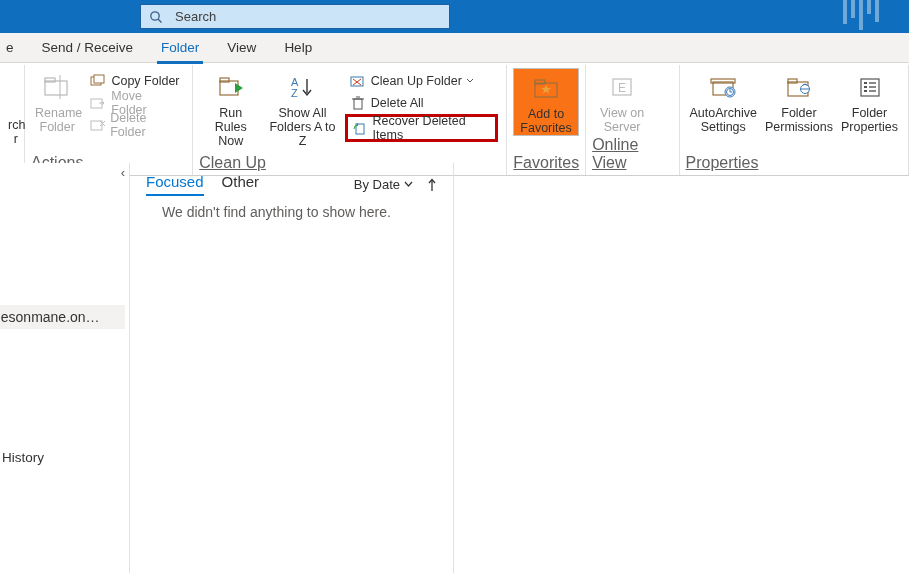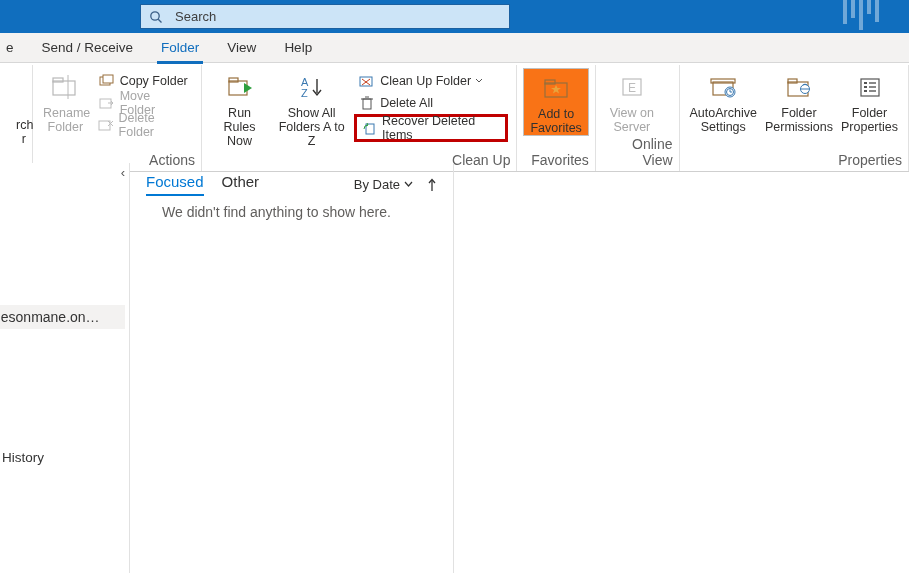--- a/index.html
+++ b/index.html
@@ -1,40 +1,40 @@
 <!DOCTYPE html>
 <html><head>
   <meta charset="utf-8">
   <style>
     * { margin: 0; padding: 0; box-sizing: border-box; font-family: "Segoe UI", sans-serif; }
     body { width: 909px; height: 573px; background: #fff; overflow: hidden; position: relative; }
 
     .title-bar { height: 33px; background: #106ebe; display: flex; align-items: center; padding-left: 140px; }
-    .search-box { width: 370px; height: 25px; background: #cce4f7; border: 1px solid #1b60a0; display: flex; align-items: center; padding: 0 8px; }
+    .search-box { width: 310px; height: 25px; background: #cce4f7; border: 1px solid #1b60a0; display: flex; align-items: center; padding: 0 8px; }
     .search-box svg { flex-shrink: 0; }
     .search-placeholder { font-size: 13px; color: #404040; margin-left: 12px; }
     .title-decor { position: absolute; right: 30px; top: 0; height: 33px; display:flex; gap:4px; align-items:flex-start; opacity:0.4;}
     .title-decor span { width:4px; background:#fff; display:inline-block;}
     .title-decor span:nth-child(1){height:24px;}
     .title-decor span:nth-child(2){height:18px;}
     .title-decor span:nth-child(3){height:30px;}
     .title-decor span:nth-child(4){height:14px;}
     .title-decor span:nth-child(5){height:22px;}
 
     .tab-bar { height: 30px; background: #f3f2f1; display: flex; align-items: center; border-bottom: 1px solid #d7d7d7; padding-left: 4px;}
     .tab-item { padding: 0 14px; height: 30px; display: flex; align-items: center; font-size: 13.5px; color: #333; cursor: pointer; position: relative; }
     .tab-item.partial { padding-left:2px; padding-right:14px;}
     .tab-item.active { color: #106ebe; font-weight: 500; }
     .tab-item.active::after { content: ''; position: absolute; bottom: -1px; left: 10px; right: 10px; height: 2.5px; background: #106ebe; }
 
     .ribbon { padding: 2px 0 0 0; display: flex; border-bottom: 1px solid #cfcfcf; background: #fff; }
 
     .ribbon-group { padding: 3px 6px 2px; border-right: 1px solid #e1e1e1; display: flex; flex-direction: column; }
     .ribbon-group-body { display: flex; flex: 1; align-items:flex-start; }
-    .ribbon-group-label { font-size: 14px; color: #606060; text-align: right; padding: 2px 0 1px; }
+    .ribbon-group-label { font-size: 16px; color: #606060; text-align: left; padding: 2px 0 1px; text-decoration: underline; }
 
     .partial-btn { width: 10px; padding-top:50px;}
     .partial-btn div{ font-size:12.5px; color:#323130; text-align:right; line-height:14px; }
 
     .big-btn { text-align: center; padding: 2px 4px 0; cursor: pointer; min-width: 48px;}
     .big-btn.disabled { color: #a6a6a6; cursor: default; }
     .big-btn-icon { height: 34px; display: flex; align-items: center; justify-content: center; margin-bottom: 2px;}
     .big-btn-label { font-size: 12.5px; line-height: 14px; color: #323130;}
     .big-btn.disabled .big-btn-label { color: #a6a6a6; }
 
@@ -85,21 +85,21 @@
 <div class="tab-bar">
   <div class="tab-item partial">e</div>
   <div class="tab-item">Send / Receive</div>
   <div class="tab-item active">Folder</div>
   <div class="tab-item">View</div>
   <div class="tab-item">Help</div>
 </div>
 
 <div class="ribbon">
 
-  <div class="ribbon-group" style="padding-left:16px;">
+  <div class="ribbon-group" style="padding-left:8px;">
     <div class="ribbon-group-body">
       <div class="partial-btn">
         <div>rch</div>
         <div>r</div>
       </div>
     </div>
     <div class="ribbon-group-label">&nbsp;</div>
   </div>
 
   <div class="ribbon-group">

